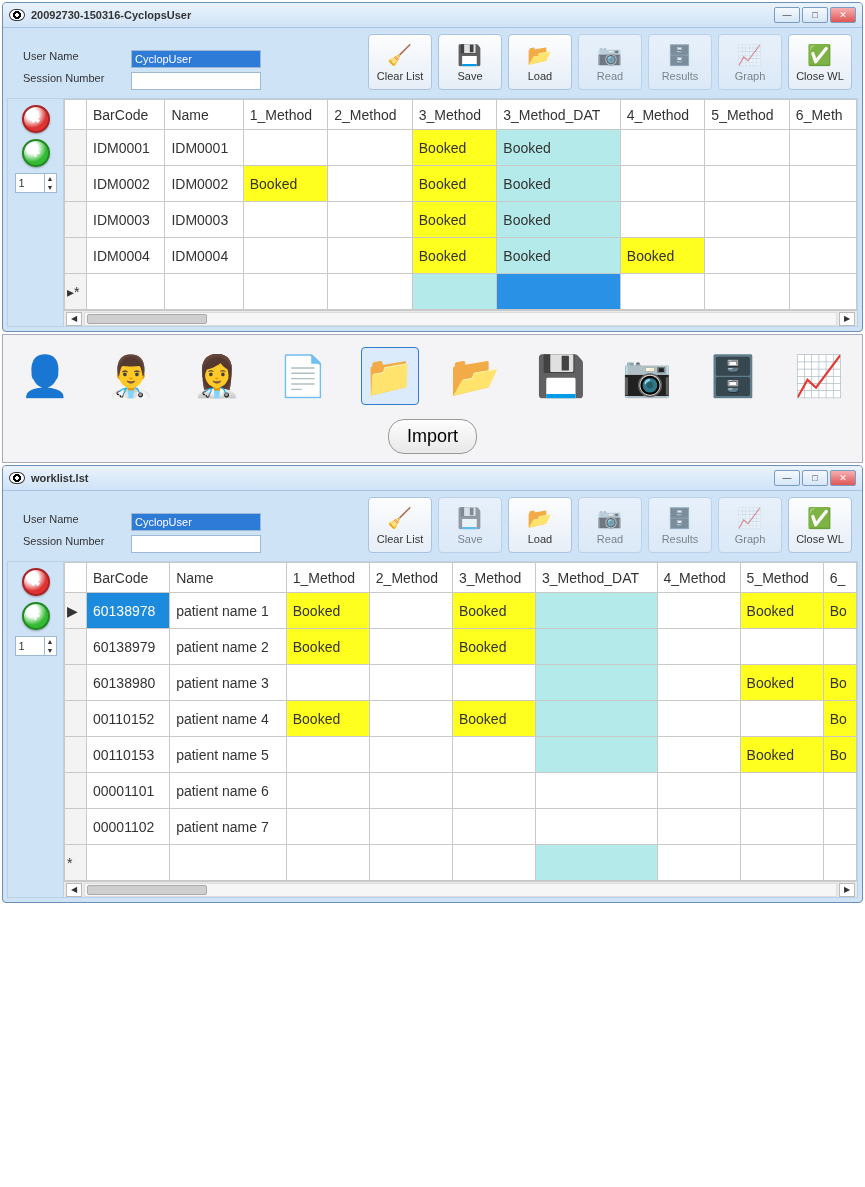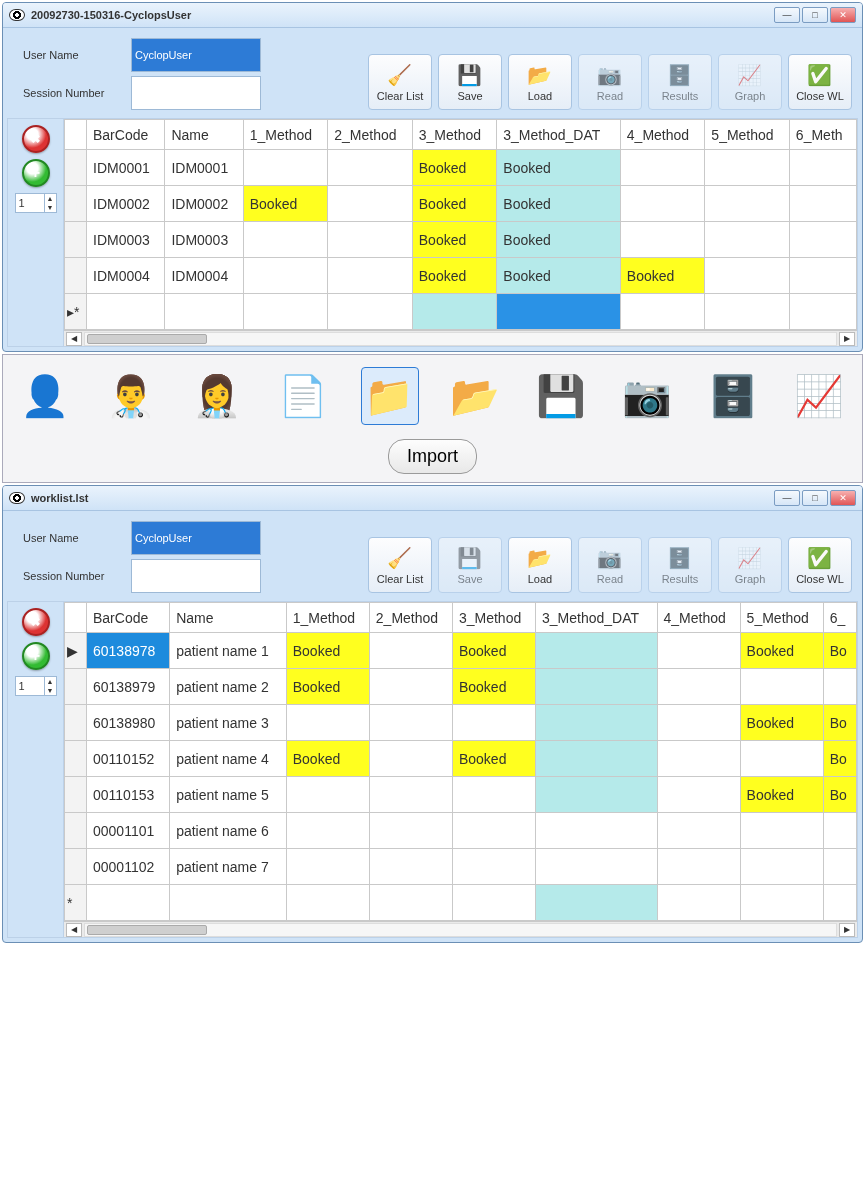--- a/index.html
+++ b/index.html
@@ -41,28 +41,28 @@
     display: flex; align-items: center; justify-content: center;
     font-size: 9px;
     cursor: pointer;
   }
   .win-btn.close { background: linear-gradient(#f7b0b0, #e05555); color: #fff; }
   .win-btn.close::before { content: "✕"; }
   .win-btn.min::before { content: "—"; }
   .win-btn.max::before { content: "□"; }
 
   .form-row {
-    display: flex; align-items: center; gap: 8px;
+    display: flex; align-items: flex-start; gap: 8px;
     padding: 4px 10px 0 10px;
   }
   .form-label { width: 100px; }
   .form-input {
     border: 1px solid #9db9d6;
     background: #fff;
-    height: 34px;
+    height: 18px;
     padding: 1px 3px;
     font-size: 11px;
     width: 130px;
   }
   .form-input.sel { background: #2d7bd6; color: #fff; }
 
   .toolbar-row {
     display: flex; align-items: flex-end;
     padding: 6px 10px 8px 10px;
     gap: 6px;

